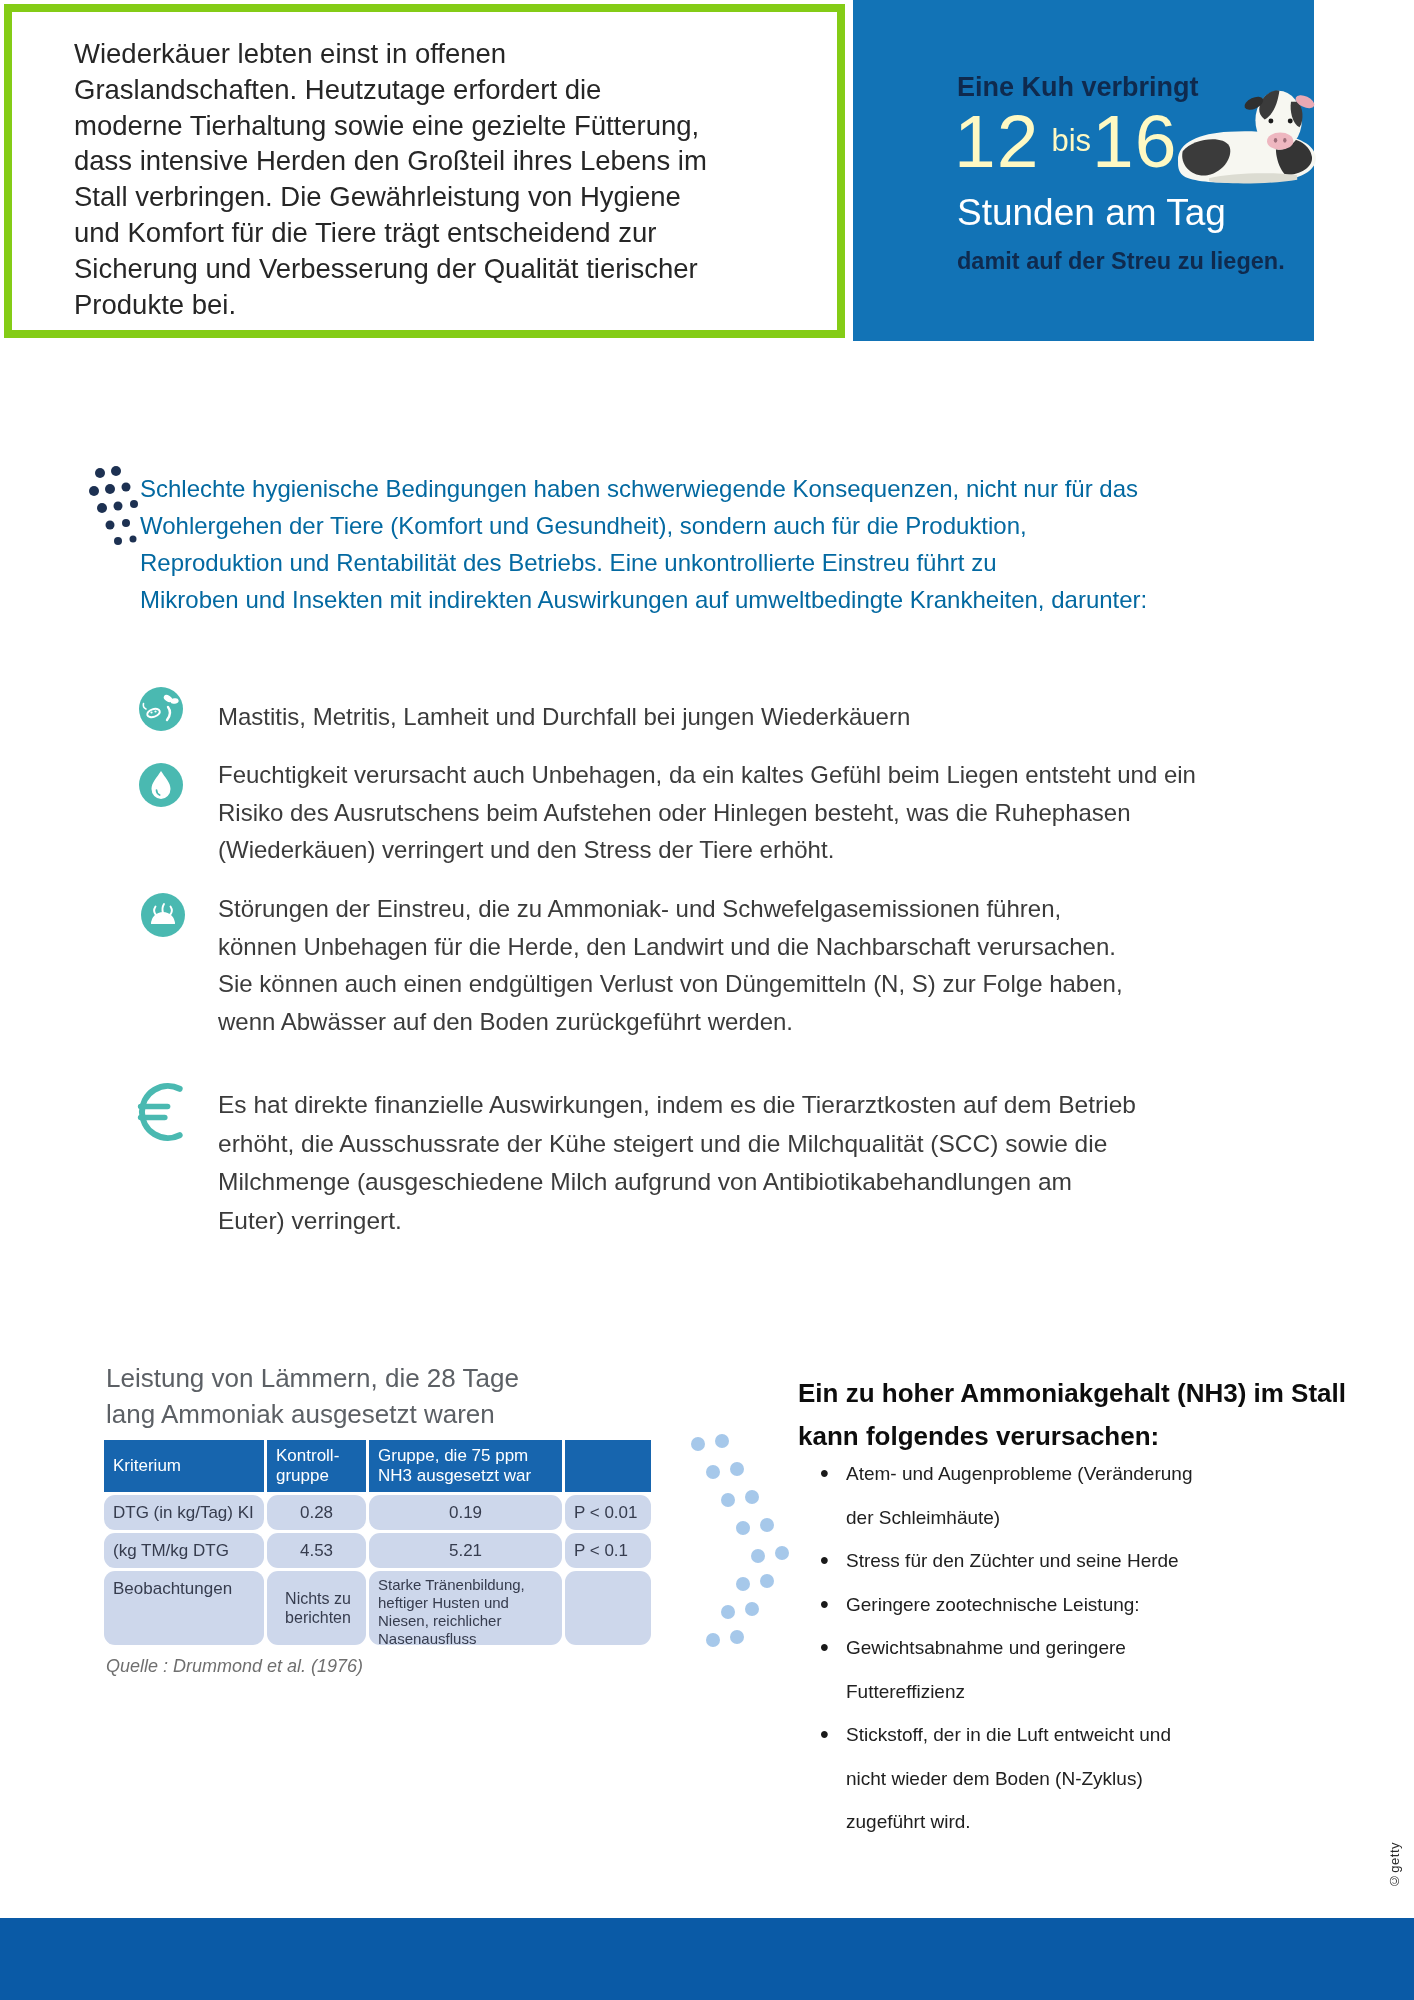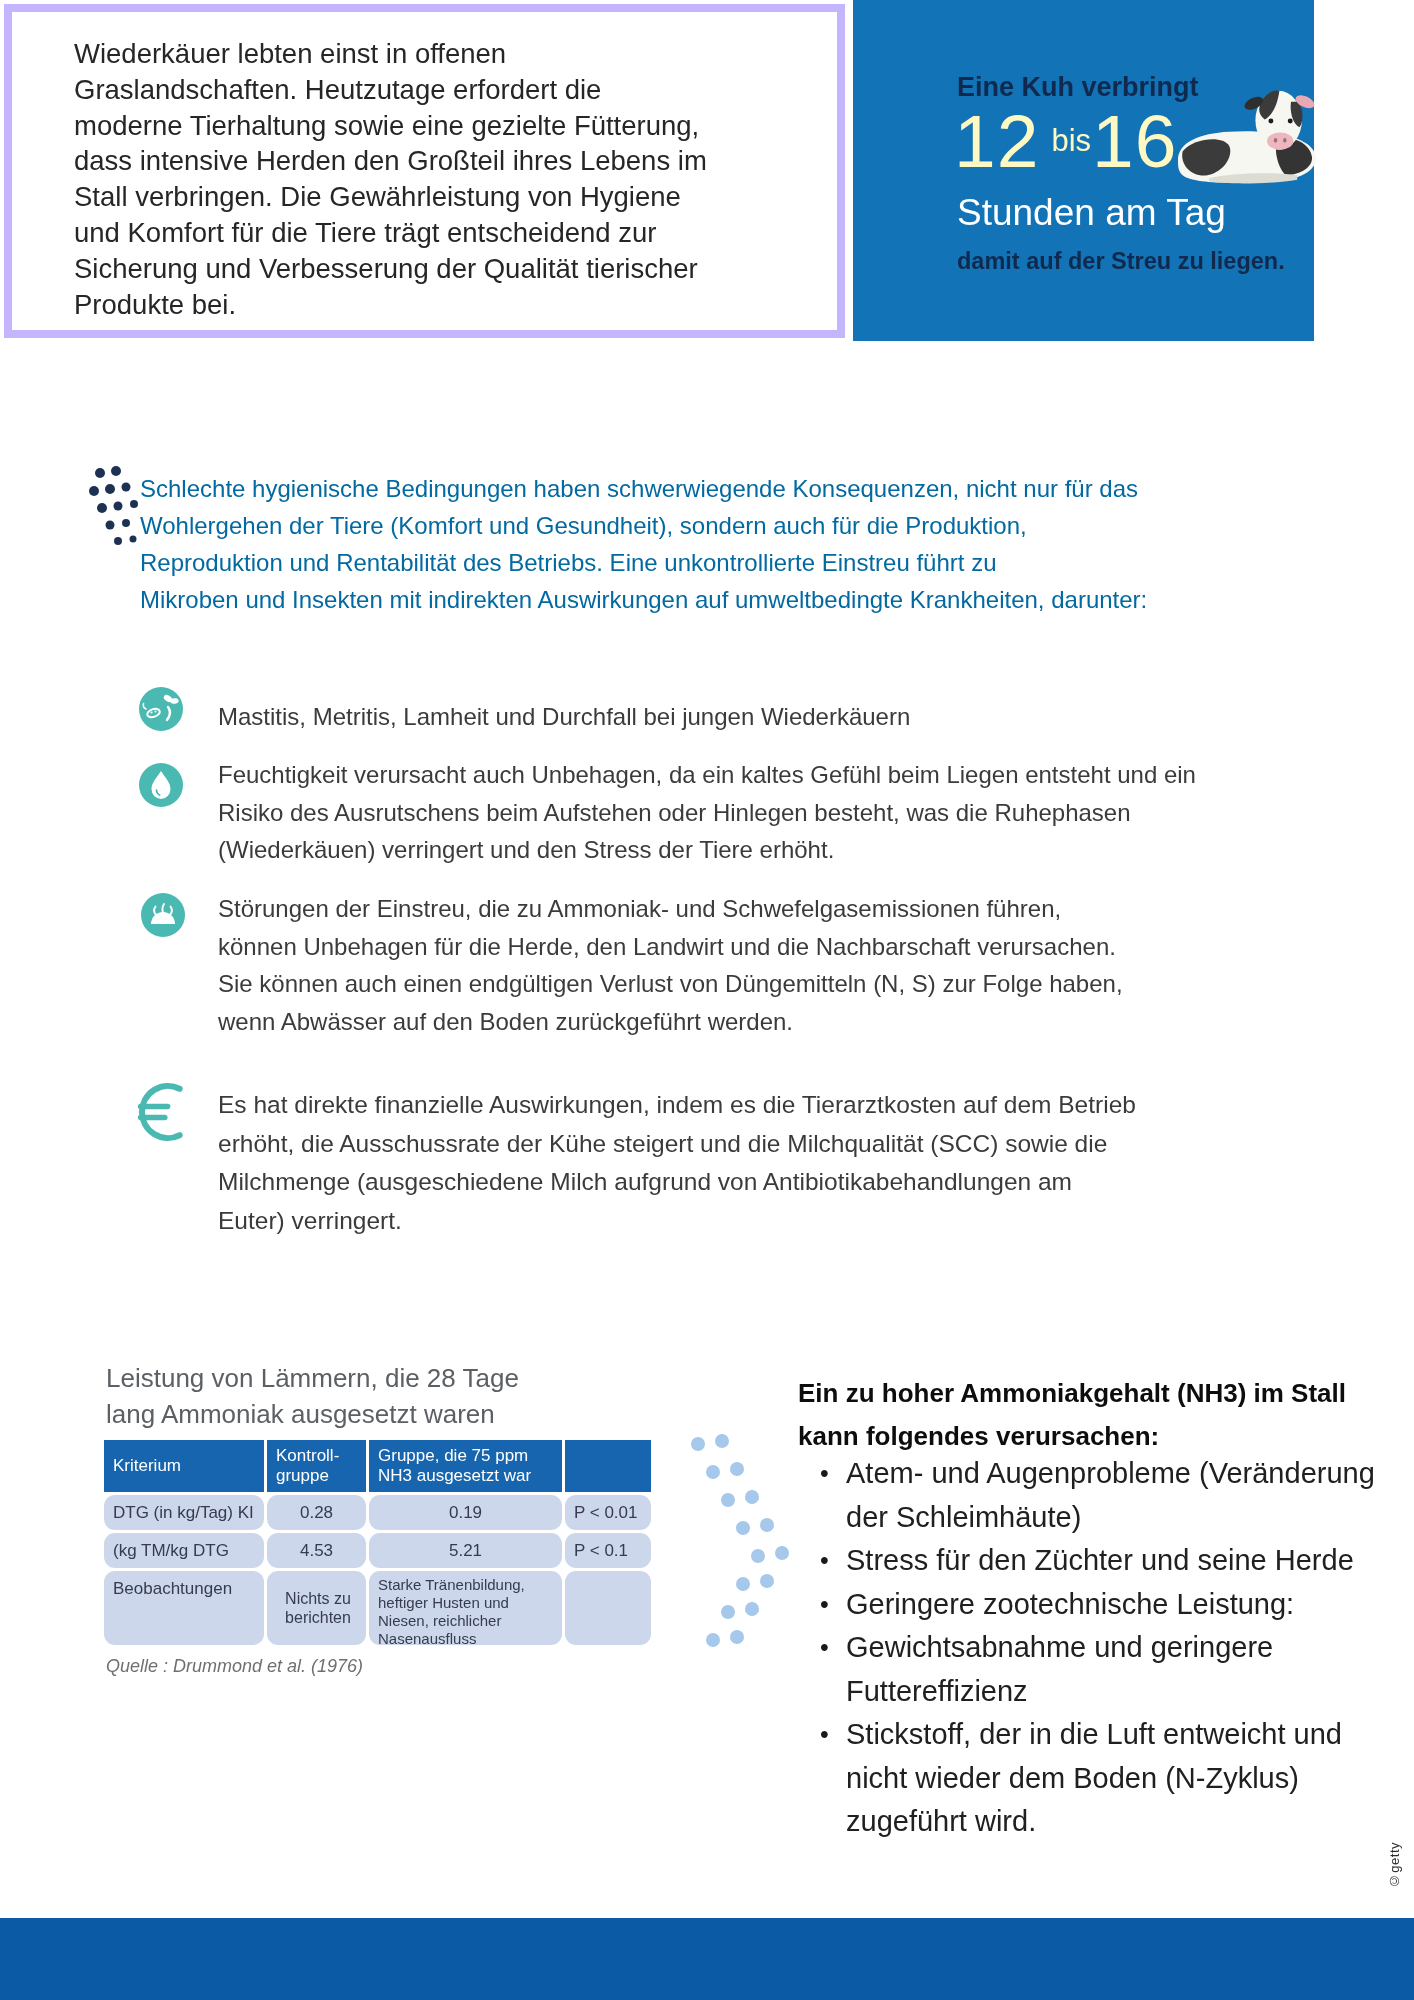--- a/index.html
+++ b/index.html
@@ -11,21 +11,21 @@
   .top-panel{position:absolute;left:853px;top:0;width:461px;height:341px;background:#1273b6;}
   .fact-intro{position:absolute;left:104px;top:72px;font-size:27px;font-weight:700;color:#0f2a4e;}
   .fact-numbers{position:absolute;left:101px;top:100px;display:flex;align-items:center;color:#fef9c3;}
   .fact-num{font-size:75px;line-height:1.1;font-weight:400;letter-spacing:1px;}
   .fact-connector{font-size:31px;margin:0 1px 0 12px;}
   .fact-unit{position:absolute;left:104px;top:192px;font-size:37px;color:#fff;}
   .fact-note{position:absolute;left:104px;top:248px;font-size:23.5px;font-weight:700;color:#0f2a4e;}
   .cow-svg{position:absolute;left:308px;top:80px;width:178px;height:auto;}
 
   .intro-card{position:absolute;left:4px;top:4px;width:841px;height:334px;background:#fff;
-              border:8px solid #c4b5fd;box-sizing:border-box;}
+              border:8px solid #84cc16;box-sizing:border-box;}
   .intro-text{position:absolute;left:62px;top:24px;width:714px;margin:0;
               font-size:27.5px;line-height:35.8px;color:#262626;}
 
   
   .lead-dots{position:absolute;left:86px;top:464px;}
   .lead-text{position:absolute;left:140px;top:470px;width:1220px;margin:0;
              font-size:24px;line-height:37px;color:#0369a1;}
   .item-icon{position:absolute;width:46px;height:46px;}
   .icon-germs{left:138px;top:686px;}
   .icon-drop{left:138px;top:762px;}
@@ -50,21 +50,21 @@
   .cell.small{font-size:15px;line-height:18px;align-items:flex-start;padding-top:5px;}
   .cell.mid{font-size:16px;line-height:19px;padding-left:12px;}
   .table-source{position:absolute;left:106px;top:1656px;margin:0;font-style:italic;
                 font-size:18px;color:#6f6f6f;}
   .zigzag-dots{position:absolute;left:680px;top:1432px;}
 
   
   .nh3-heading{position:absolute;left:798px;top:1372px;width:580px;margin:0;
                font-size:26px;line-height:43px;font-weight:700;color:#0d0d0d;}
   .nh3-list{position:absolute;left:816px;top:1452px;width:560px;margin:0;padding:0;list-style:none;}
-  .nh3-list li{position:relative;padding-left:30px;font-size:29px;line-height:43.5px;color:#202020;}
+  .nh3-list li{position:relative;padding-left:30px;font-size:19px;line-height:43.5px;color:#202020;}
   .nh3-list li::before{content:"•";position:absolute;left:4px;top:0;font-size:25px;color:#1a1a1a;}
 
   
   .footer-bar{position:absolute;left:0;top:1918px;width:1414px;height:82px;background:#0a5aa6;}
   .credit{position:absolute;right:12px;top:1842px;writing-mode:vertical-rl;transform:rotate(180deg);
           font-size:13px;color:#2b2b2b;letter-spacing:0.5px;}
 </style>
 </head>
 <body>
 

